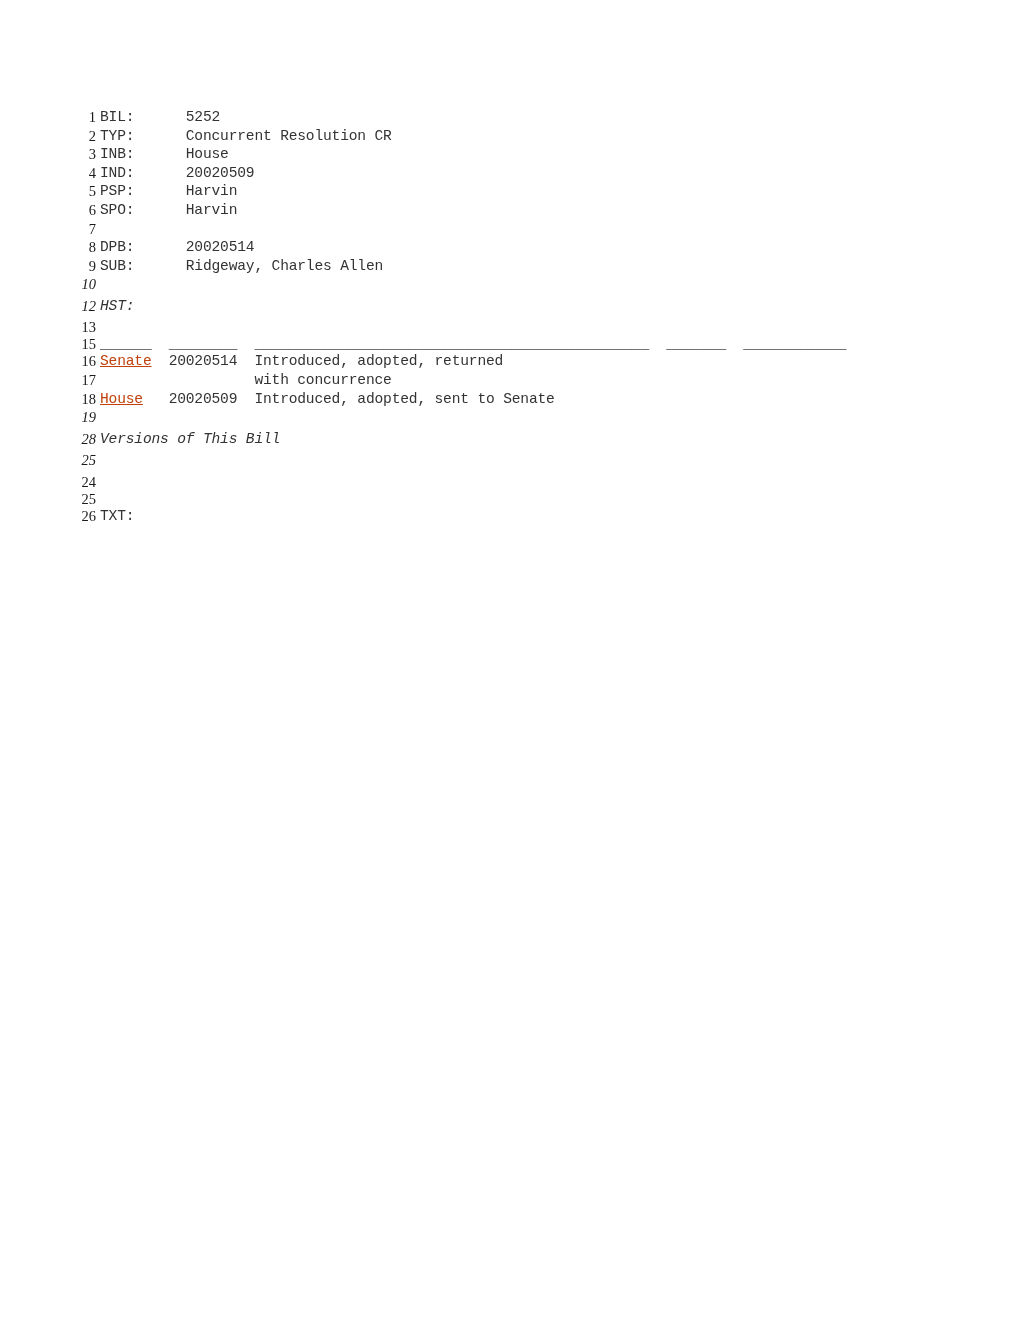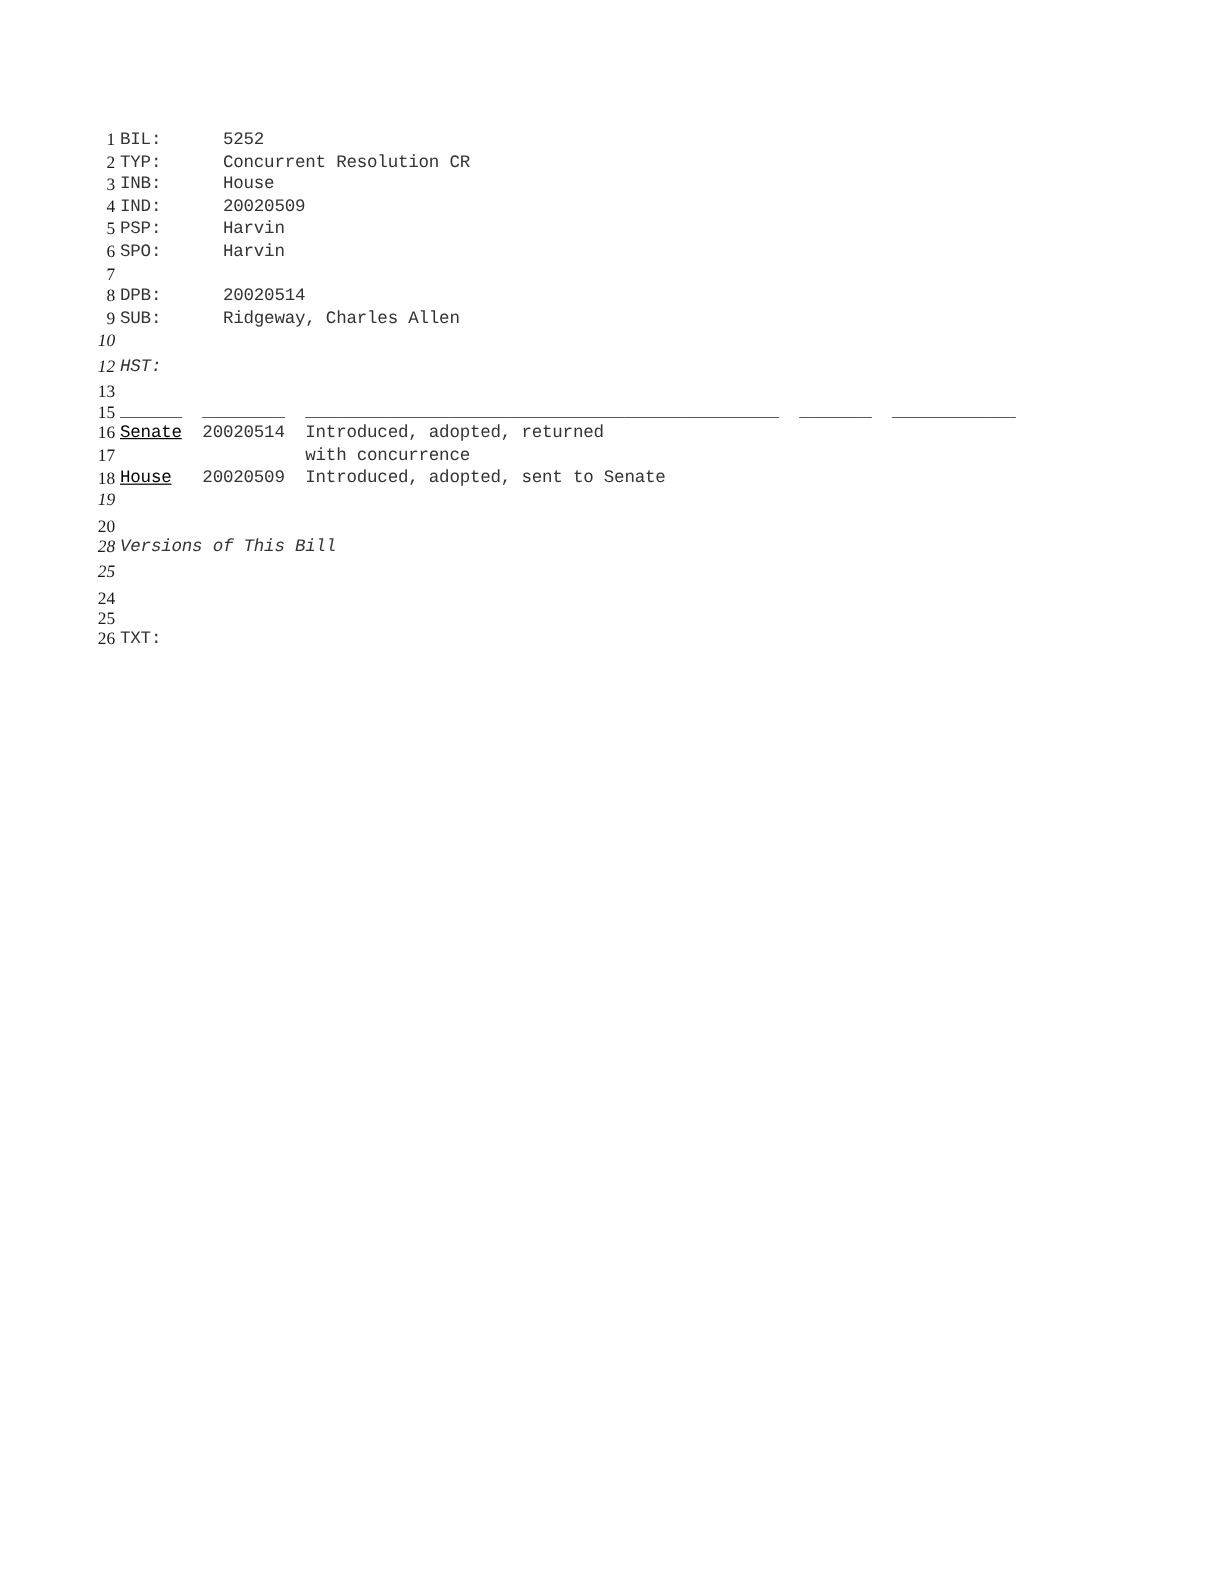--- a/index.html
+++ b/index.html
@@ -63,21 +63,21 @@
     font-family: "Liberation Mono", "DejaVu Sans Mono", monospace;
     font-size: 14.6px;
     line-height: 18.6px;
     letter-spacing: -0.18px;
     color: #333333;
     white-space: pre;
   }
 
   .content a,
   .link {
-    color: #000000;
+    color: #c2410c;
     text-decoration: underline;
   }
 </style>
 </head>
 <body>
 
 <div id="page">
   <div id="listing">
 
     <div class="line">
@@ -156,23 +156,20 @@
 
     <div class="line">
       <span class="lineno">18</span>
       <span class="content"><a class="link" href="#">House</a><span>   </span><span>20020509</span><span>  </span><span>Introduced, adopted, sent to Senate</span></span>
     </div>
 
     <div class="line gap">
       <span class="lineno">19</span>
     </div>
 
-    <div class="line tight">
-      <span class="lineno">20</span>
-    </div>
 
     <div class="line gap">
       <span class="lineno">28</span>
       <span class="content">Versions of This Bill</span>
     </div>
 
     <div class="line gap">
       <span class="lineno">25</span>
     </div>
 

